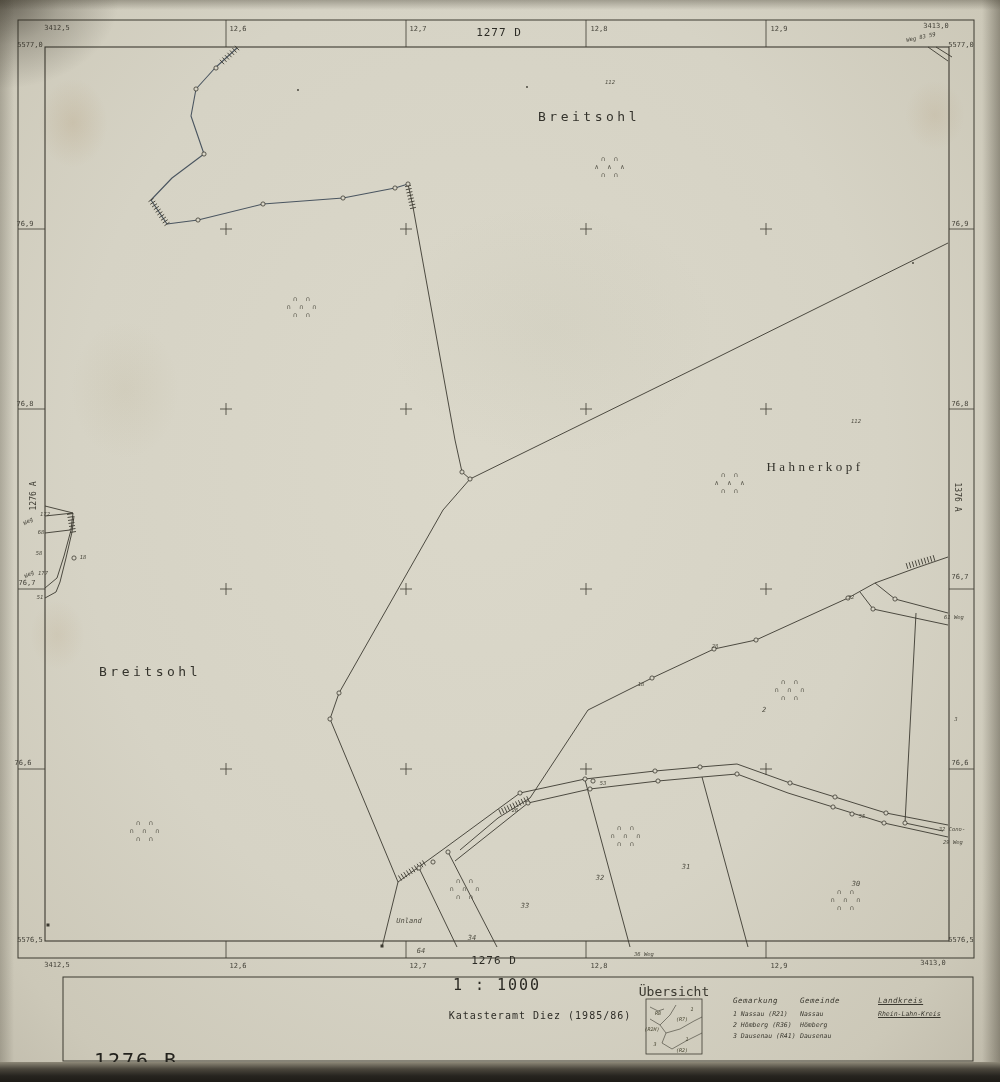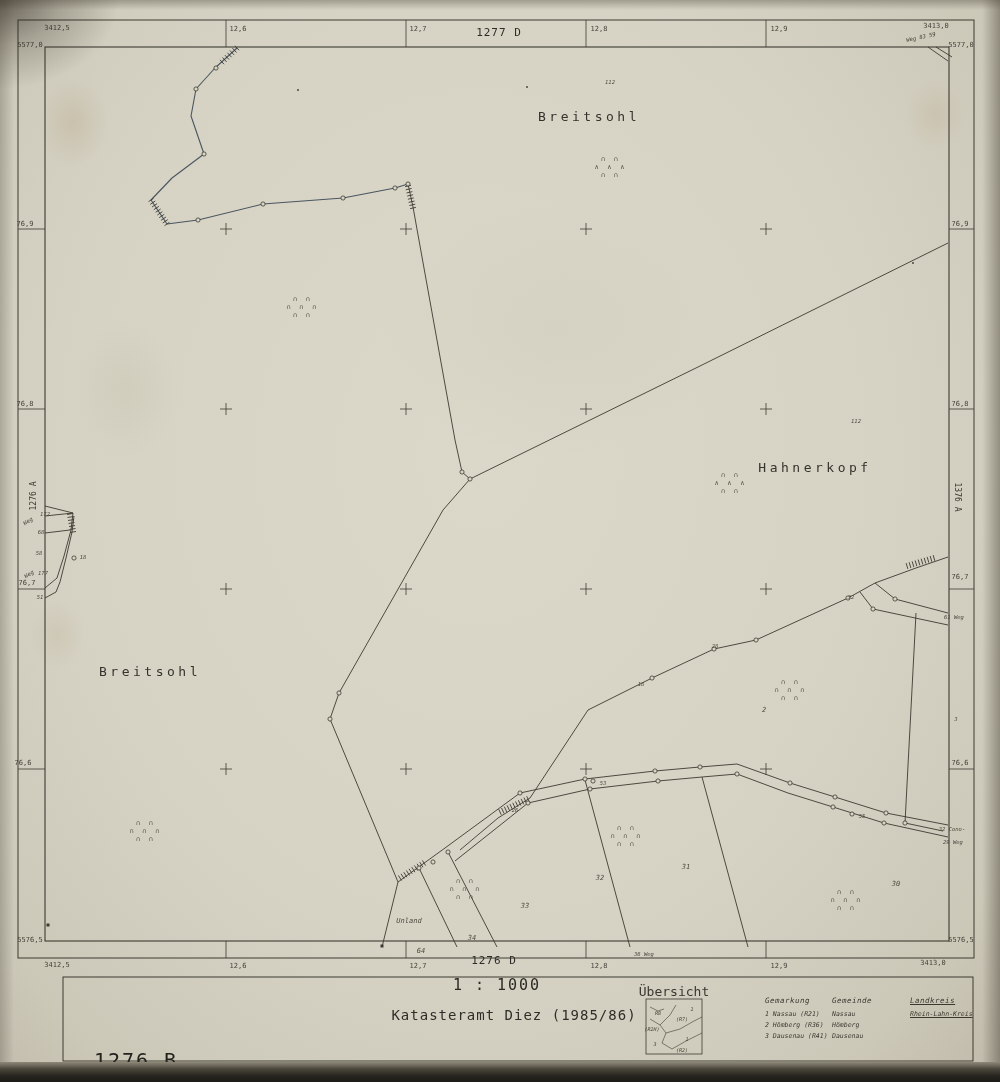--- a/index.html
+++ b/index.html
@@ -30,24 +30,24 @@
   .wegrot{transform:translate(-50%,-50%) rotate(-32deg);font-size:5.5px;font-style:italic;}
   .wegrot2{transform:translate(-50%,-50%) rotate(-12deg);font-size:5.5px;font-style:italic;}
   .place{font-size:13px;letter-spacing:3.5px;color:#34332c;font-family:"DejaVu Sans Mono","Liberation Mono",monospace;}
   .parcel{font-size:7px;font-style:italic;color:#4c4a3f;}
   .tiny{font-size:5.5px;font-style:italic;color:#4c4a3f;}
   .trees{position:absolute;transform:translate(-50%,-50%);font-size:6.5px;line-height:8px;letter-spacing:3px;color:#514f44;text-align:center;font-family:"DejaVu Sans","Liberation Sans",sans-serif;}
 
   
   .ltitle{position:absolute;left:136px;top:1060px;transform:translate(-50%,-50%);font-size:20px;letter-spacing:2px;color:#23221d;}
   .lscale{position:absolute;left:497px;top:985px;transform:translate(-50%,-50%);font-size:15px;letter-spacing:2px;color:#2a2923;}
-  .lauth{position:absolute;left:514px;top:1015px;transform:translate(-50%,-50%);font-size:14px;letter-spacing:1px;color:#2e2d27;}
+  .lauth{position:absolute;left:540px;top:1015px;transform:translate(-50%,-50%);font-size:10px;letter-spacing:1px;color:#2e2d27;}
   .ovtitle{position:absolute;left:674px;top:991px;transform:translate(-50%,-50%);font-size:13px;color:#3a382f;}
   .ovlab{position:absolute;font-size:5px;font-style:italic;color:#45432f;transform:translate(-50%,-50%);}
-  .lcol{position:absolute;font-size:6.5px;font-style:italic;color:#3a382f;margin-left:32px;}
+  .lcol{position:absolute;font-size:6.5px;font-style:italic;color:#3a382f;}
   .lcol .hdr{font-size:7.5px;display:block;margin-bottom:4px;letter-spacing:.5px;}
   .lcol .row{display:block;line-height:11px;}
 </style>
 </head>
 <body>
 
 <div id="photo">
   <div class="shade stain4"></div>
   <div class="shade stain1"></div>
   <div class="shade stain2"></div>
@@ -276,32 +276,32 @@
       <div class="lab tiny" style="left: 41px; top: 532px;">68</div>
       <div class="lab tiny" style="left: 39px; top: 553px;">58</div>
       <div class="lab tiny" style="left: 43px; top: 573px;">177</div>
       <div class="lab tiny" style="left: 40px; top: 597px;">51</div>
       <div class="lab tiny" style="left: 954px; top: 617px;">61 Weg</div>
       <div class="lab tiny" style="left: 956px; top: 719px;">3</div>
       <div class="lab tiny" style="left: 952px; top: 829px;">32 Cono-</div>
       <div class="lab tiny" style="left: 953px; top: 842px;">29 Weg</div>
       <div class="lab place" style="left: 589px; top: 116px;">Breitsohl</div>
       <div class="lab place" style="left: 150px; top: 671px;">Breitsohl</div>
-      <div class="lab place" style="left: 815px; top: 467px;">Hahnerkopf</div>
+      <div class="lab place" style="left: 815px; top: 467px; font-family: Liberation Serif, serif;">Hahnerkopf</div>
       <div class="lab tiny" style="left: 610px; top: 82px;">112</div>
       <div class="lab tiny" style="left: 856px; top: 421px;">112</div>
       <div class="lab parcel" style="left: 764px; top: 710px;">2</div>
       <div class="lab tiny" style="left: 715px; top: 646px;">28</div>
       <div class="lab tiny" style="left: 641px; top: 684px;">18</div>
       <div class="lab tiny" style="left: 515px; top: 810px;">26</div>
       <div class="lab tiny" style="left: 851px; top: 597px;">32</div>
       <div class="lab tiny" style="left: 603px; top: 783px;">53</div>
       <div class="lab tiny" style="left: 862px; top: 816px;">55</div>
       <div class="lab tiny" style="left: 83px; top: 557px;">18</div>
-      <div class="lab parcel" style="left: 896px; top: 884px; text-align: center;">30</div>
+      <div class="lab parcel" style="left: 856px; top: 884px; text-align: center;">30</div>
       <div class="lab parcel" style="left: 686px; top: 867px;">31</div>
       <div class="lab parcel" style="left: 600px; top: 878px;">32</div>
       <div class="lab parcel" style="left: 525px; top: 906px;">33</div>
       <div class="lab parcel" style="left: 472px; top: 938px;">34</div>
       <div class="lab parcel" style="left: 421px; top: 951px;">64</div>
       <div class="lab parcel" style="left: 409px; top: 921px;">Unland</div>
       <div class="lab tiny" style="left: 644px; top: 954px;">36  Weg</div>
       <div class="trees" style="left: 611px; top: 167px;">
         <div>∩ ∩</div>
         <div>∧ ∧ ∧</div>

